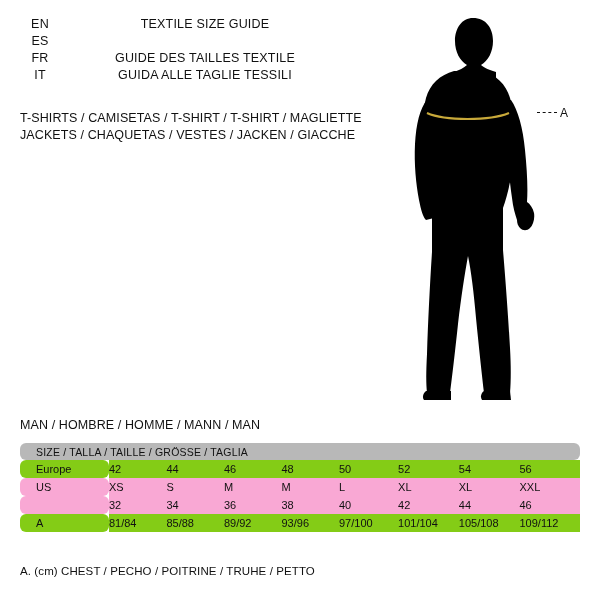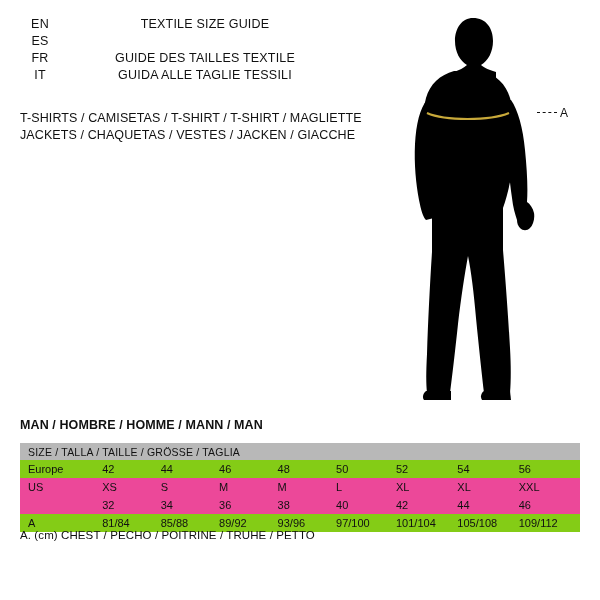--- a/index.html
+++ b/index.html
@@ -82,21 +82,21 @@
     height: 1px;
     border-top: 1.5px dashed #111111;
   }
 
   
   .man-title {
     position: absolute;
     left: 20px;
     top: 418px;
     font-size: 12.5px;
-    font-weight: bold;
+    font-weight: normal;
     letter-spacing: 0.1px;
   }
 
   
   .size-table {
     position: absolute;
     left: 20px;
     top: 443px;
     width: 560px;
     border-collapse: collapse;
@@ -114,30 +114,30 @@
     font-size: 10.5px;
     letter-spacing: 0.2px;
     padding-left: 2px;
     height: 17px;
   }
   .size-table tr.band-light td {
     background: #84cc16;
     margin-top: 35px;
   }
   .size-table tr.band-dark td {
-    background: #ec4899;
-  }
-  .size-table td.c0 { width: 86px; padding-left: 8px; }
+    background: #f9a8d4;
+  }
+  .size-table td.c0 { width: 86px; padding-left: 16px; border-radius: 6px; }
   .size-table td.cx { width: 68px; }
 
   
   .footnote {
     position: absolute;
     left: 20px;
-    top: 529px;
+    top: 565px;
     font-size: 11.5px;
     letter-spacing: 0.1px;
   }
 
   
   .bottom-rule {
     position: absolute;
     left: 0;
     bottom: 0;
     width: 600px;

